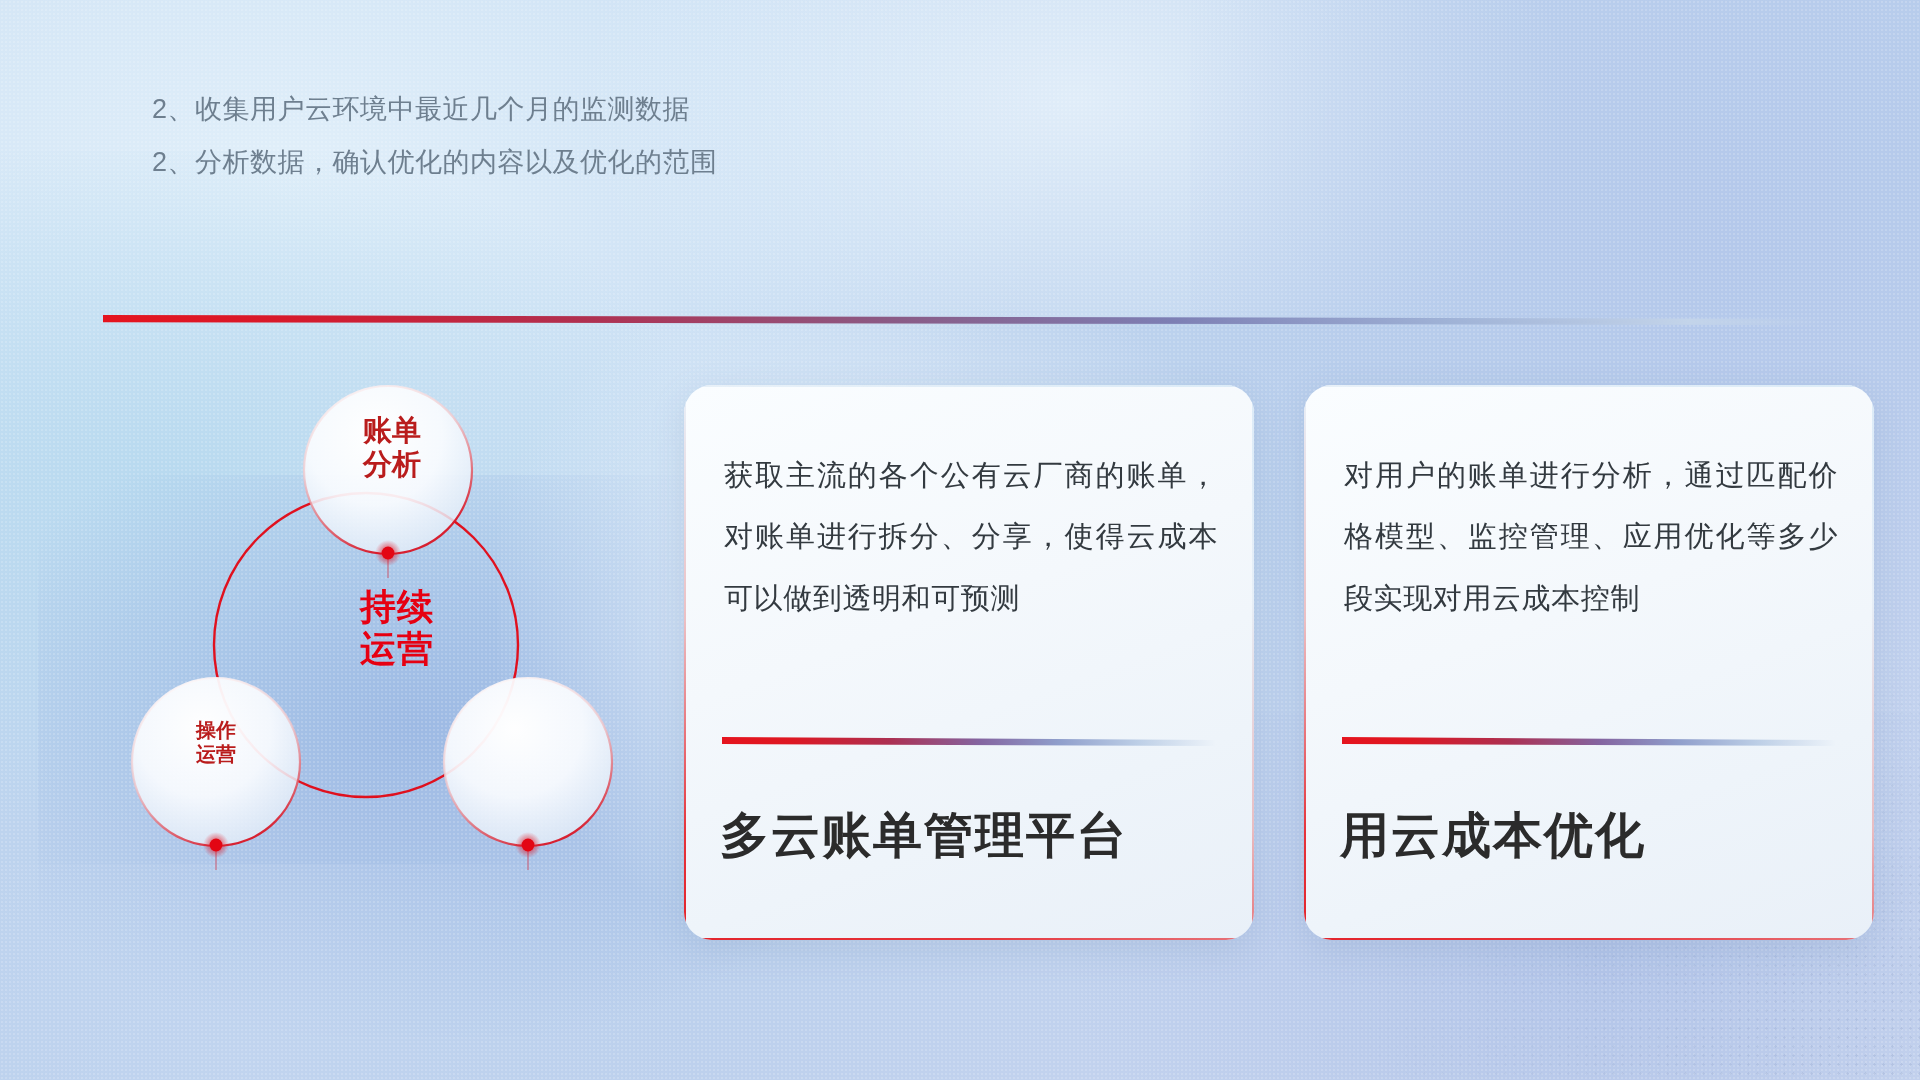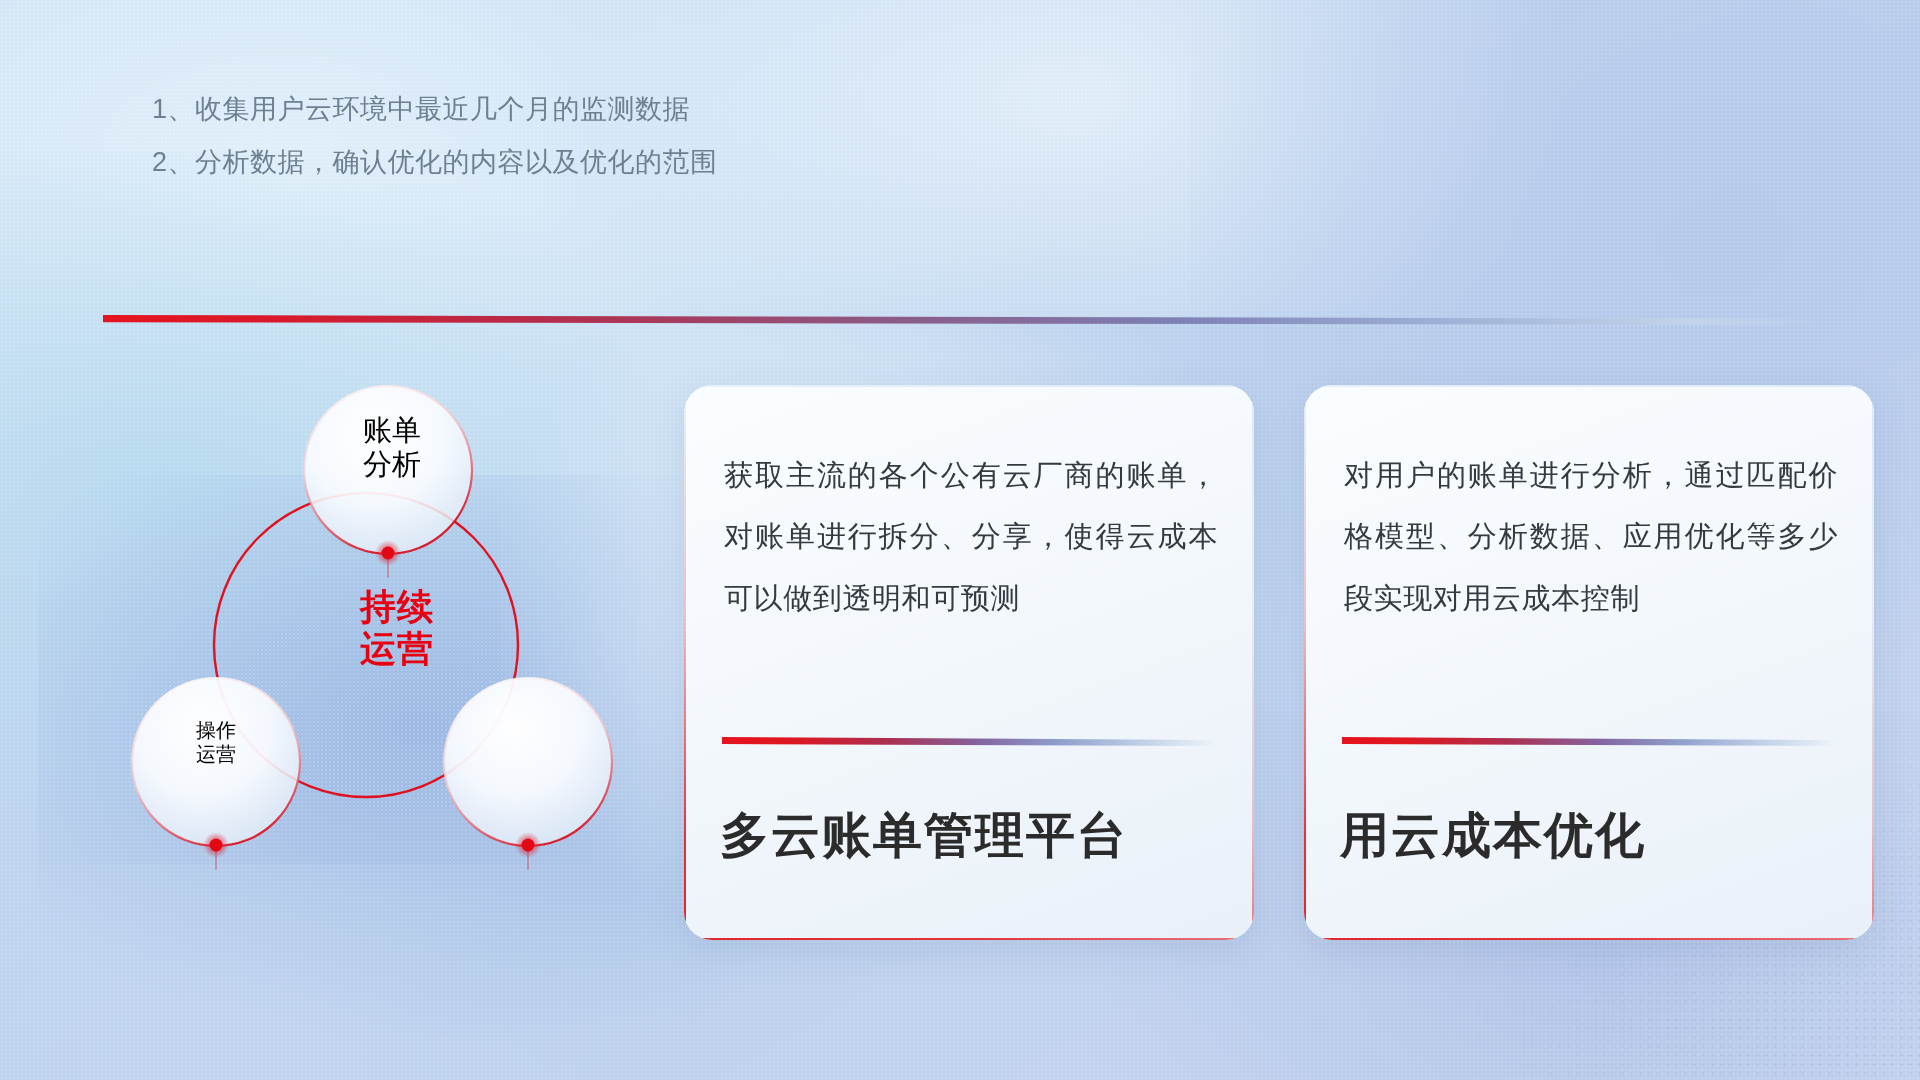--- a/index.html
+++ b/index.html
@@ -90,21 +90,21 @@
     position:absolute;left:0;top:0;width:100%;height:100%;
     background:linear-gradient(90deg,#e5141e 0%,#d8192a 10%,#b03050 28%,#8a5b86 46%,#7d7fb4 62%,#9fb2d6 78%,#c3d4ea 92%,rgba(200,216,236,0) 100%);
     clip-path:polygon(0 0,100% 38%,100% 100%,0 72%);
   }
 
   
   #venn{position:absolute;left:88px;top:350px;width:560px;height:600px;}
   #venn svg{display:block;width:560px;height:600px;}
   .bub-label{
     position:absolute;text-align:center;line-height:1.18;
-    font-weight:400;color:#000000;
+    font-weight:700;color:#b91c1c;
     font-family:"Liberation Sans","DejaVu Sans",sans-serif;
   }
   #lbl-bill{left:214px;top:63px;width:180px;font-size:29px;}
   #lbl-ops{left:48px;top:369px;width:160px;font-size:20px;}
   #lbl-strategy{left:360px;top:350px;width:160px;font-size:26px;}
   #lbl-center{
     left:224px;top:220px;width:170px;font-size:36px;font-weight:800;
     color:#e60012;line-height:1.16;letter-spacing:1px;margin-top:16px;
   }
 
@@ -163,21 +163,21 @@
   <div class="bgl bg-topW"></div>
   <div class="bgl bg-rightB"></div>
   <div class="bgl bg-botR"></div>
   <div class="bgl bg-botL"></div>
   <div class="bgl bg-grain"></div>
   <div class="bgl bg-dots"></div>
 </div>
 
 <div id="steps">
   <div class="col col-left">
-    <div class="step">1、收集用户云环境中最近几个月的监测数据</div>
+    <div class="step">2、收集用户云环境中最近几个月的监测数据</div>
     <div class="step">2、分析数据，确认优化的内容以及优化的范围</div>
   </div>
 </div>
 
 <div id="divider">
   <div class="bar"></div>
 </div>
 
 <div id="venn">
   <svg viewBox="0 0 560 600" xmlns="http://www.w3.org/2000/svg">
@@ -239,18 +239,18 @@
 
 <div class="card" id="card-1">
   <div class="card-body">获取主流的各个公有云厂商的账单，对账单进行拆分、分享，使得云成本可以做到透明和可预测</div>
   <div class="card-rule">
       <i></i>
     </div>
   <div class="card-title">多云账单管理平台</div>
 </div>
 
 <div class="card" id="card-2">
-  <div class="card-body">对用户的账单进行分析，通过匹配价格模型、分析数据、应用优化等多少段实现对用云成本控制</div>
+  <div class="card-body">对用户的账单进行分析，通过匹配价格模型、监控管理、应用优化等多少段实现对用云成本控制</div>
   <div class="card-rule">
       <i></i>
     </div>
   <div class="card-title">用云成本优化</div>
 </div>
 
 </body></html>

